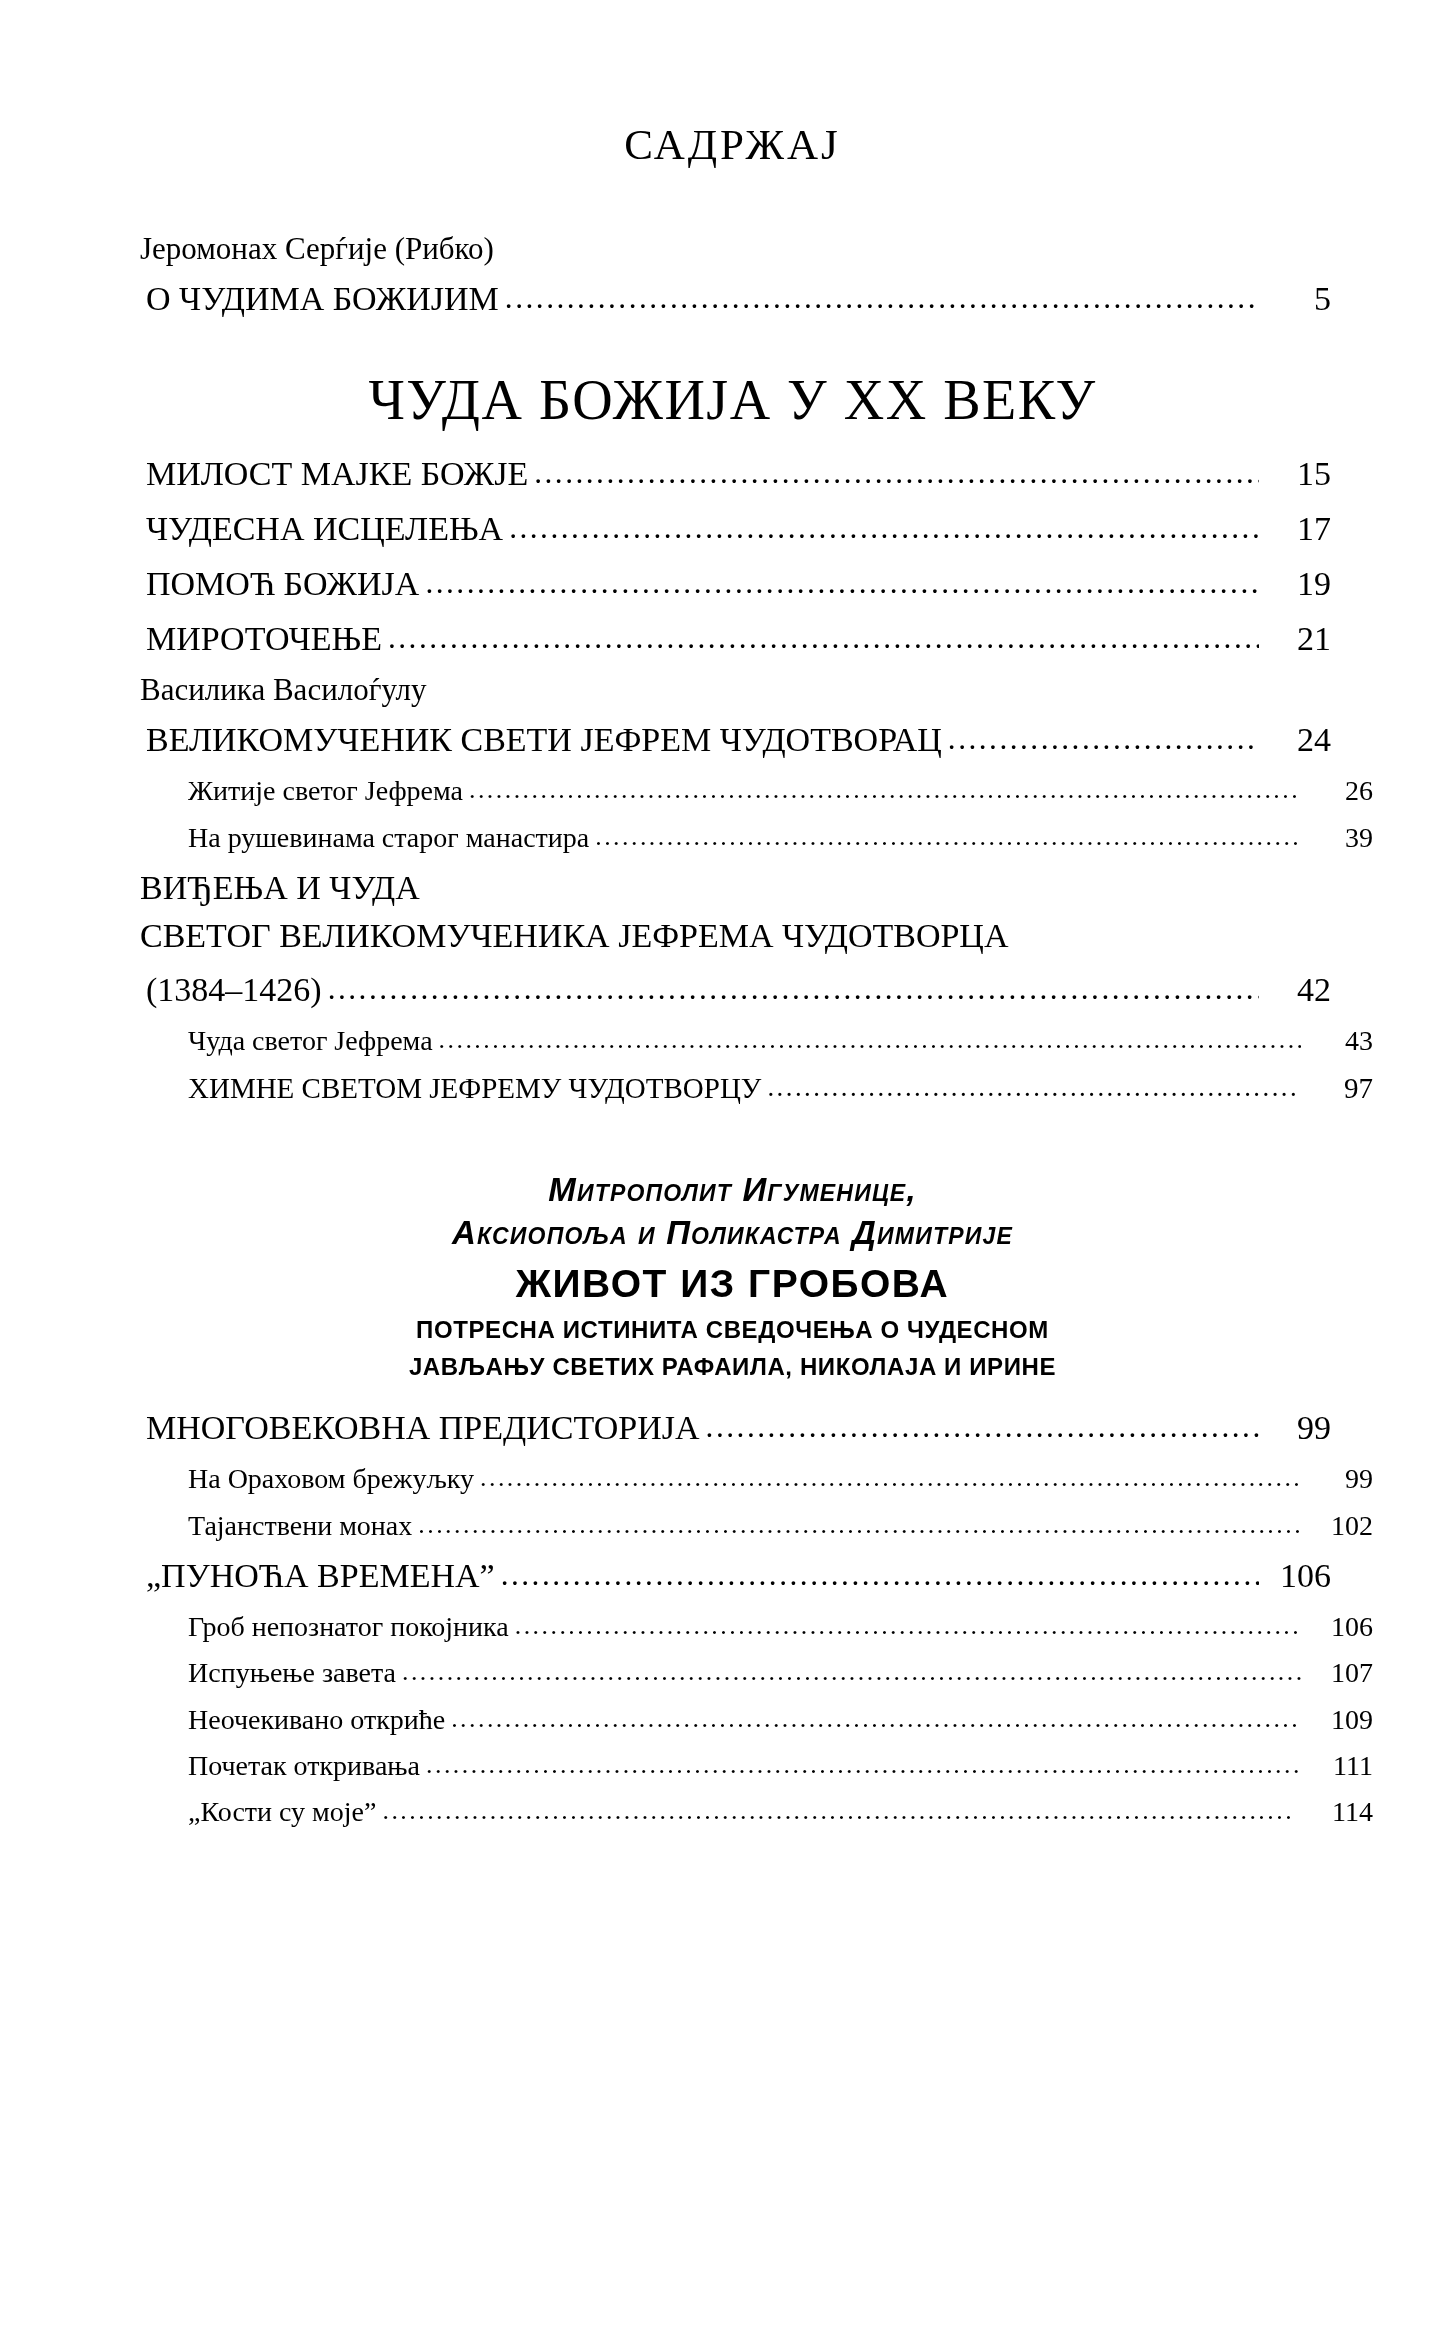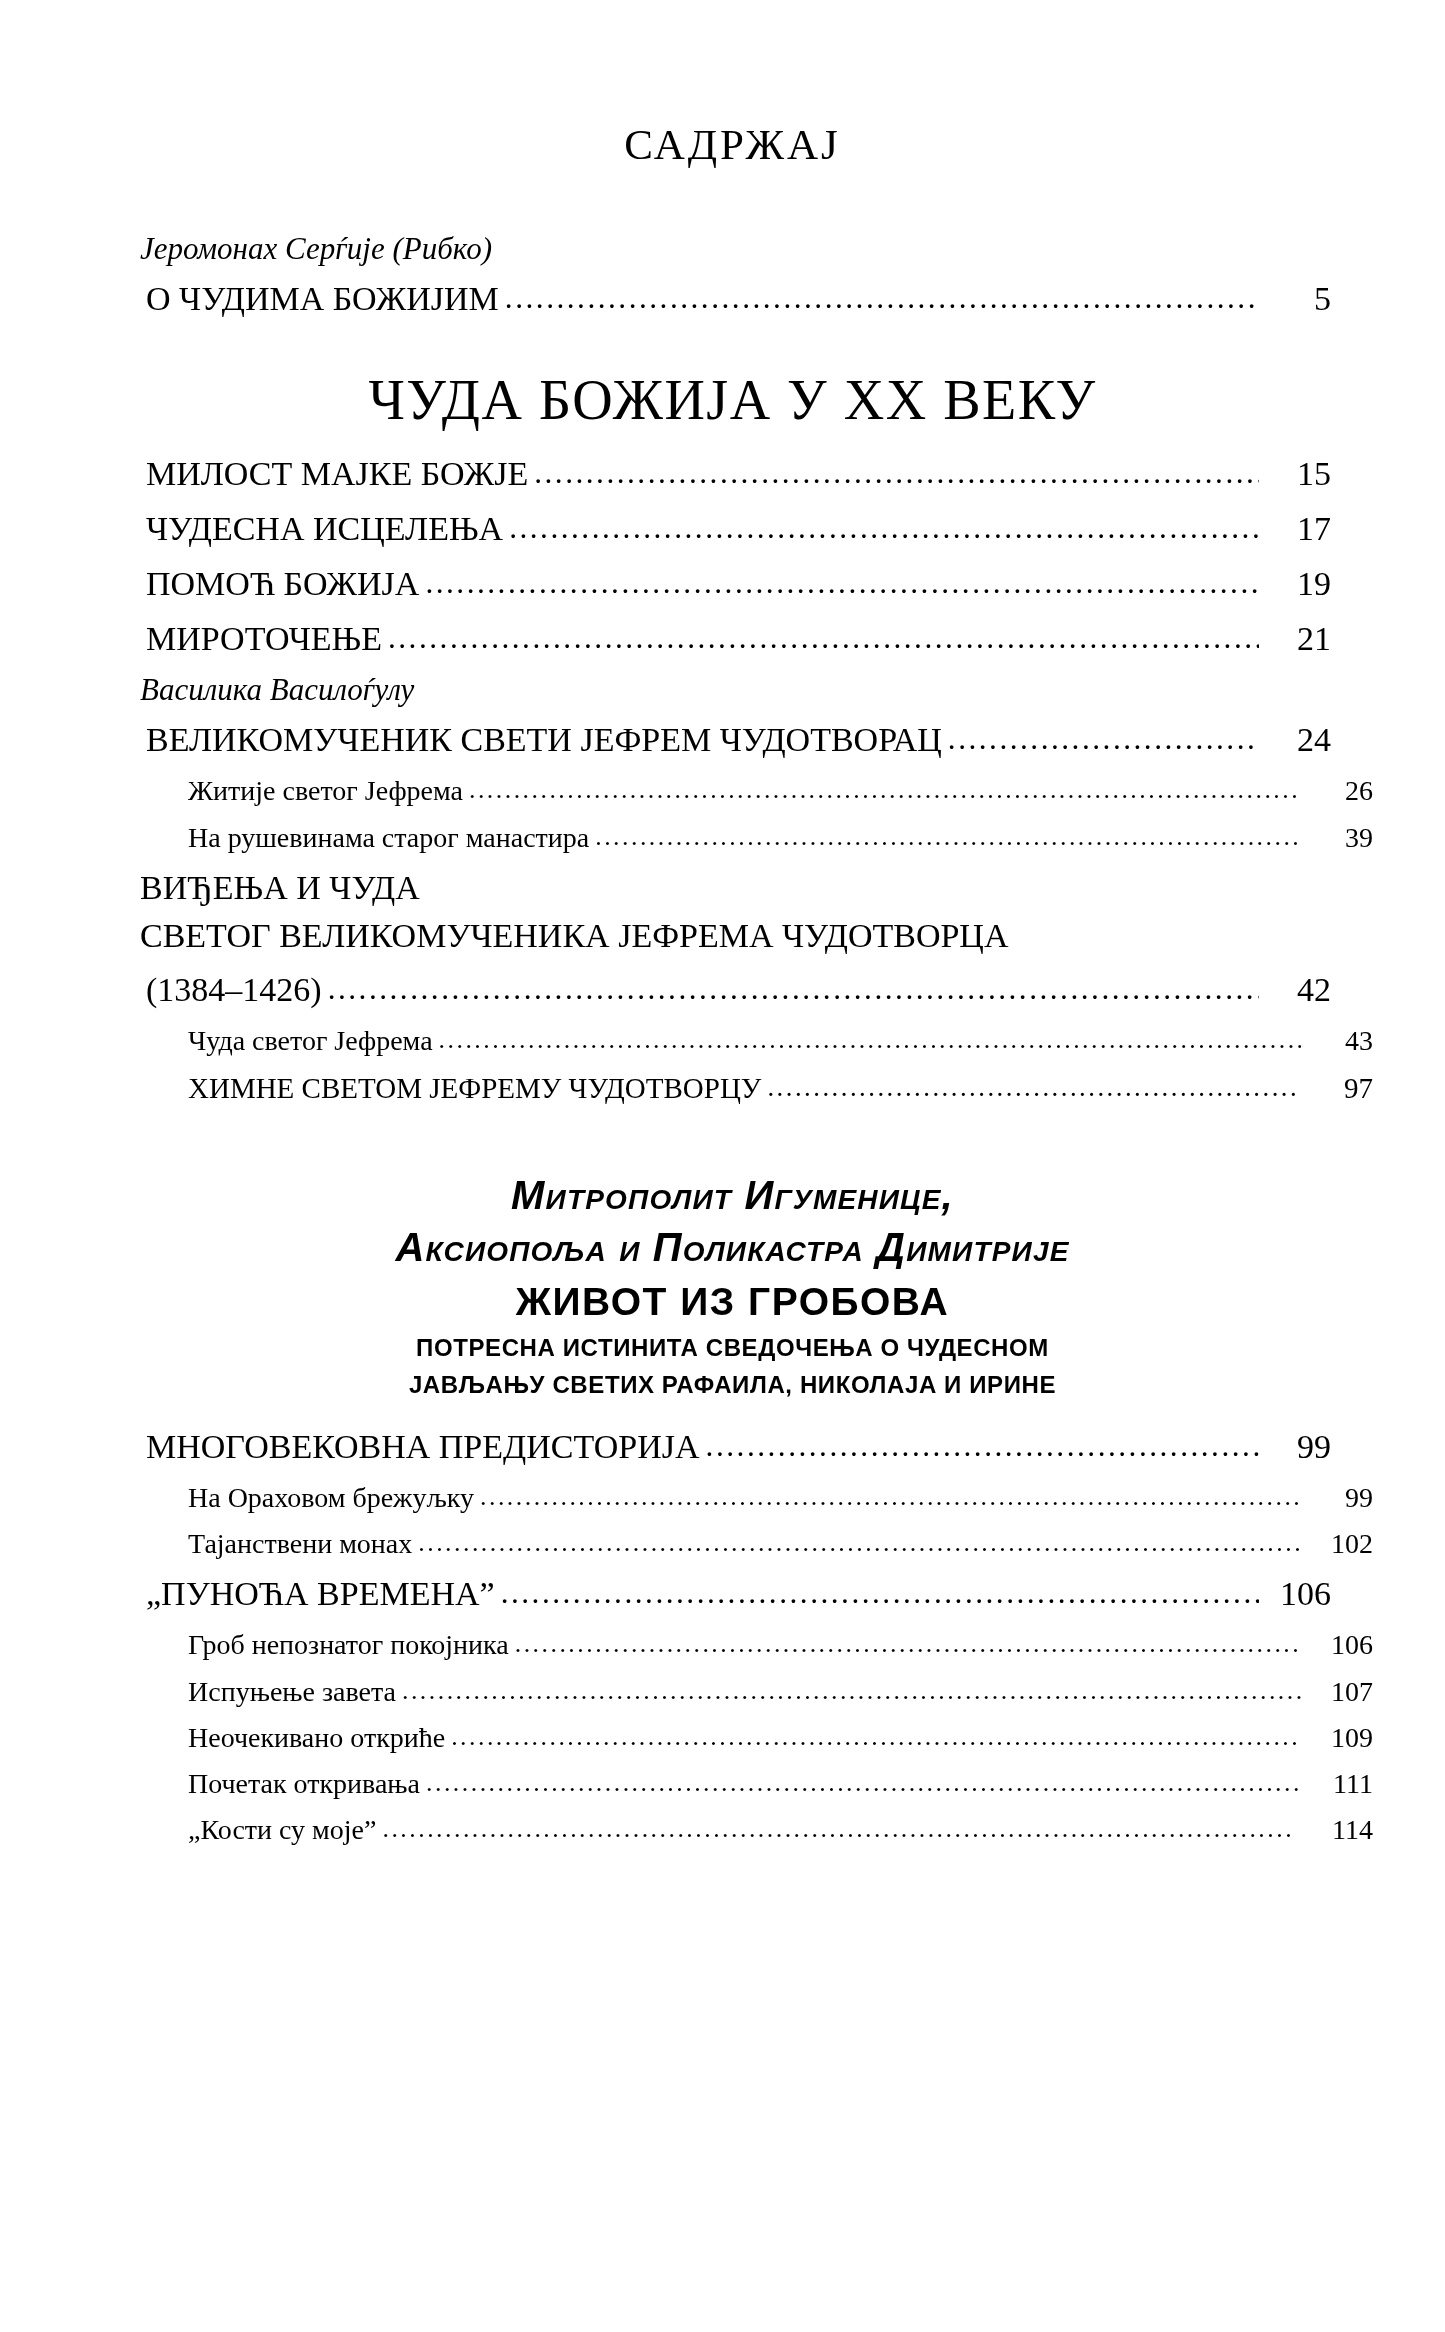--- a/index.html
+++ b/index.html
@@ -56,21 +56,21 @@
   }
 
   .block-center {
     text-align: center;
     margin: 60px 0 22px 0;
   }
   .bc-line1, .bc-line2 {
     font-family: "Liberation Sans", "DejaVu Sans", sans-serif;
     font-weight: bold;
     font-style: italic;
-    font-size: 40px;
+    font-size: 33px;
     font-variant: small-caps;
     letter-spacing: 1.2px;
     line-height: 1.3;
   }
   .bc-title {
     font-family: "Liberation Sans", "DejaVu Sans", sans-serif;
     font-weight: bold;
     font-size: 39px;
     font-variant: small-caps;
     letter-spacing: 1.5px;
@@ -128,21 +128,20 @@
     font-size: 29px;
     padding-left: 42px;
   }
   .lvl2caps .pageno { font-size: 29px; }
 
   .plain-line {
     font-size: 34px;
     line-height: 1.42;
   }
   .italic-small {
-    font-style: italic;
     font-size: 31px;
     line-height: 1.3;
   }
 
   .group { margin-top: 2px; }
 </style>
 </head>
 <body>
 
 <div class="page">

